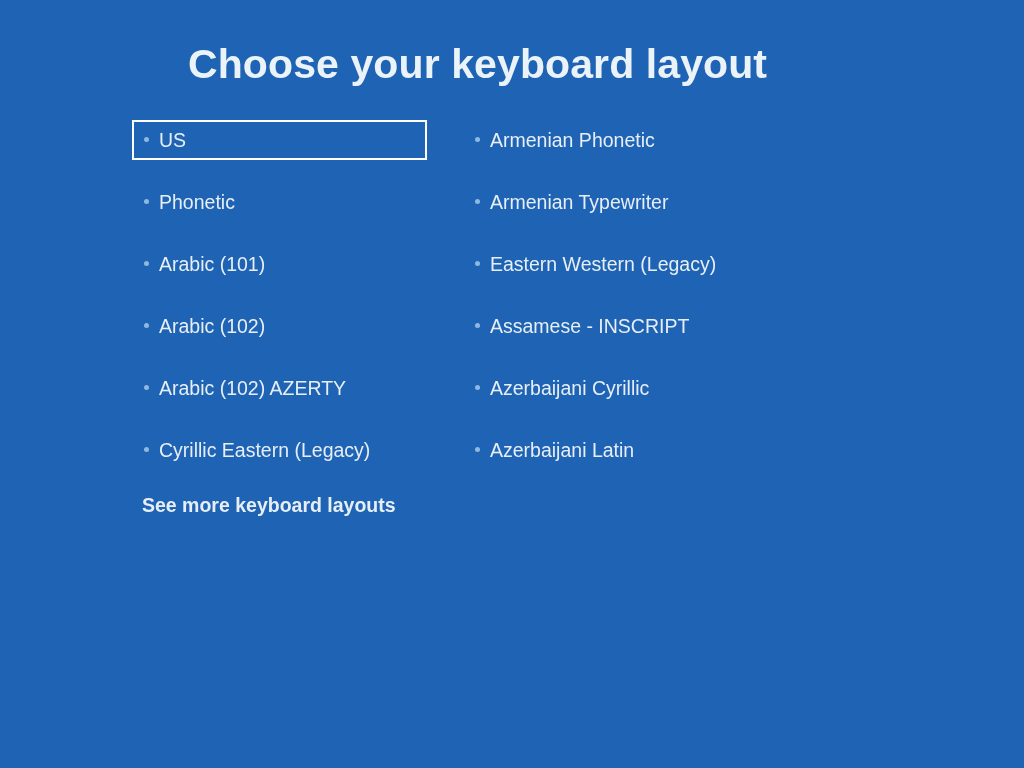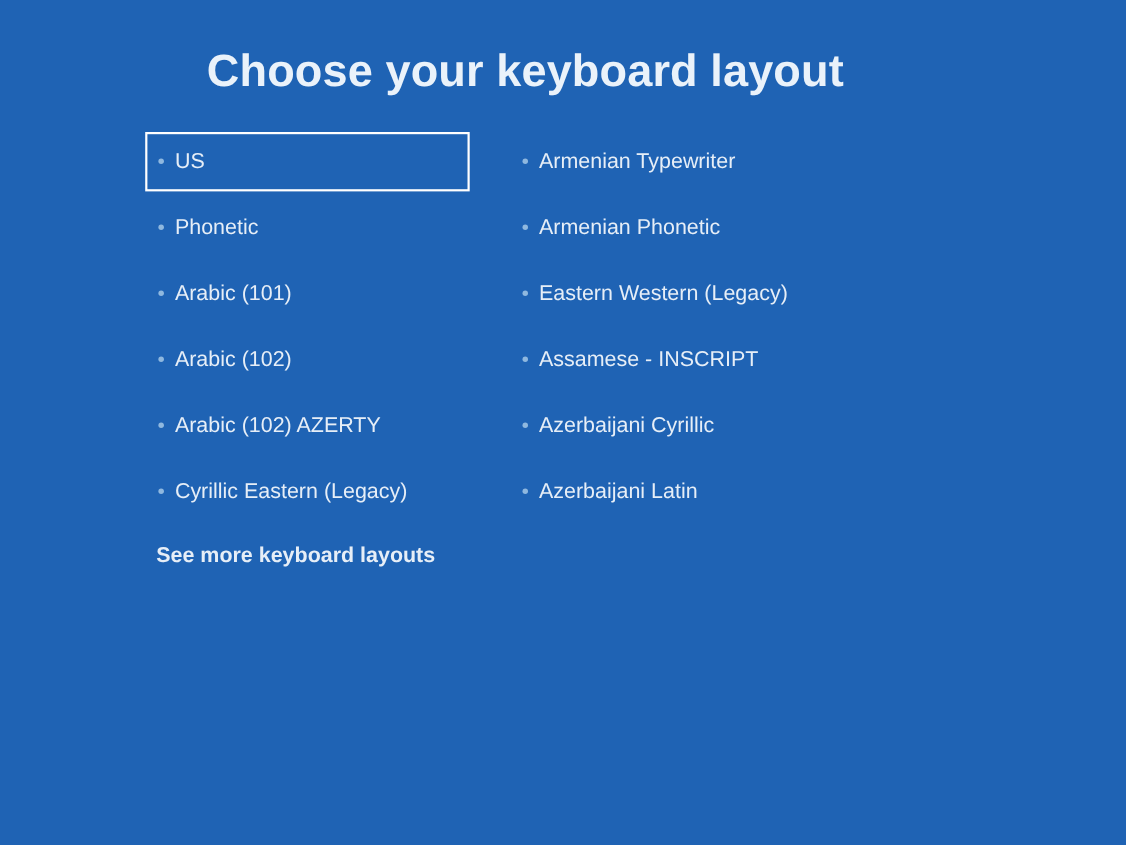--- a/index.html
+++ b/index.html
@@ -44,22 +44,22 @@
   }
   .column {
     position: absolute;
     top: 0;
   }
   .column-left  { left: 132px; width: 300px; }
   .column-right { left: 463px; width: 330px; }
 
   .layout-item {
     position: relative;
-    height: 54px;
-    margin-bottom: 6px;
+    height: 40px;
+    margin-bottom: 22px;
     display: flex;
     align-items: center;
     box-sizing: border-box;
     padding-left: 10px;
     border: 2px solid transparent;
   }
   .layout-item.focused {
     border: 2px solid #FFFFFF;
     width: 295px;
   }
@@ -127,25 +127,25 @@
       </div>
       <div class="layout-item">
         <span class="bullet"></span>
         <span class="layout-label">Cyrillic Eastern (Legacy)</span>
       </div>
     </div>
 
     <div class="column column-right">
       <div class="layout-item">
         <span class="bullet"></span>
-        <span class="layout-label">Armenian Typewriter</span>
+        <span class="layout-label">Armenian Phonetic</span>
       </div>
       <div class="layout-item">
         <span class="bullet"></span>
-        <span class="layout-label">Armenian Phonetic</span>
+        <span class="layout-label">Armenian Typewriter</span>
       </div>
       <div class="layout-item">
         <span class="bullet"></span>
         <span class="layout-label">Eastern Western (Legacy)</span>
       </div>
       <div class="layout-item">
         <span class="bullet"></span>
         <span class="layout-label">Assamese - INSCRIPT</span>
       </div>
       <div class="layout-item">

